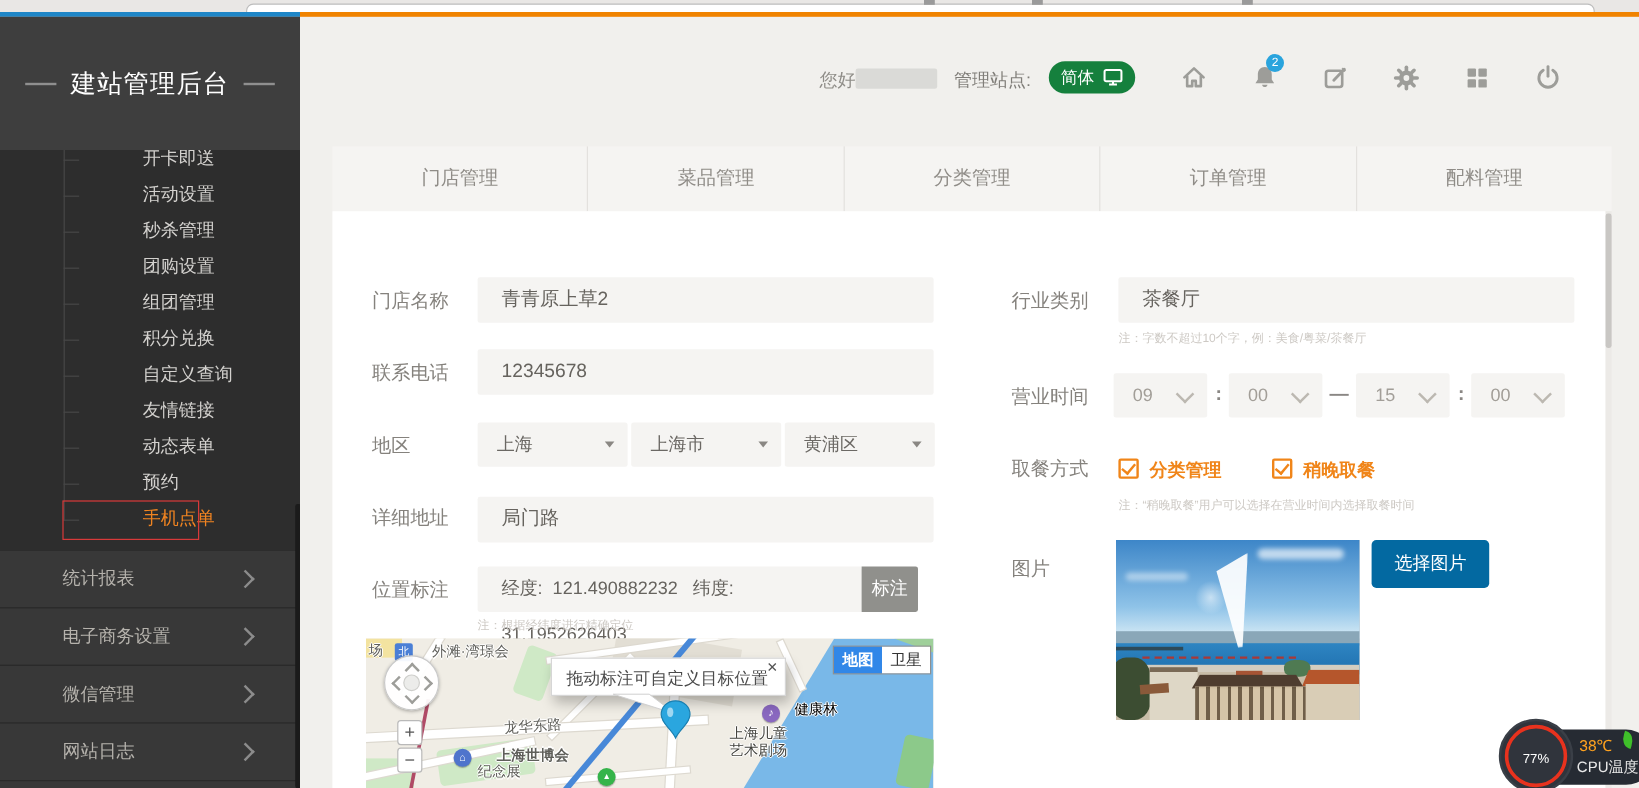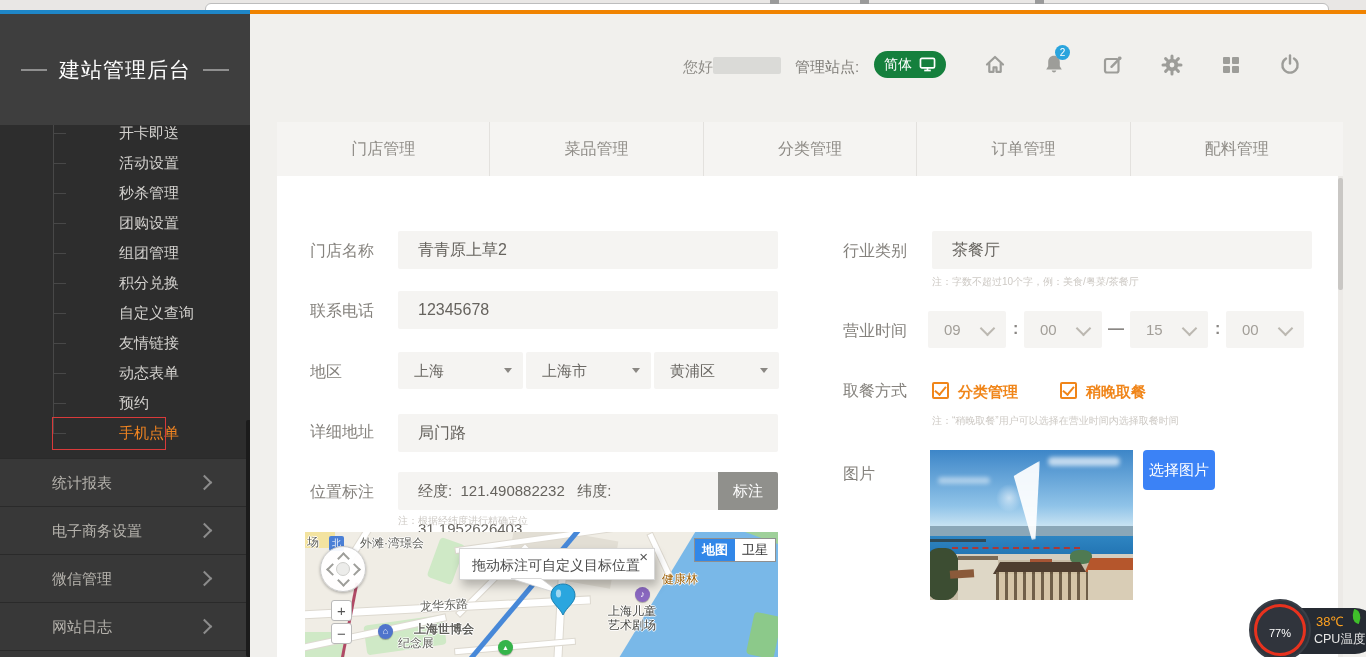--- a/index.html
+++ b/index.html
@@ -58,23 +58,23 @@
         padding-left:16px;font-size:15px;color:#a29e98;cursor:pointer;box-sizing:border-box;}
   .vchev{position:absolute;right:13px;top:12px;width:9px;height:9px;border-right:2px solid #bcb8b1;
          border-bottom:2px solid #bcb8b1;transform:rotate(45deg);}
   .tsep{position:absolute;font-size:16px;color:#8a8784;font-weight:bold;}
   .note{position:absolute;font-size:10px;color:#cdc9c4;white-space:nowrap;}
   .cb{position:absolute;width:17px;height:17px;background:#fff;border:2px solid #f08519;border-radius:2px;
       box-sizing:border-box;cursor:pointer;}
   .cb::after{content:"";position:absolute;left:3px;top:0px;width:5px;height:9px;
              border-right:2px solid #f08519;border-bottom:2px solid #f08519;transform:rotate(40deg);}
   .cblabel{position:absolute;font-size:15px;font-weight:600;color:#f08519;cursor:pointer;}
-  .markbtn{position:absolute;width:60px;height:38px;background:#90908c;color:#fff;font-size:15px;
+  .markbtn{position:absolute;width:47px;height:38px;background:#90908c;color:#fff;font-size:15px;
            text-align:center;line-height:38px;border-radius:0 2px 2px 0;cursor:pointer;}
-  .choosebtn{position:absolute;left:866px;top:274px;width:72px;height:40px;background:#3b82f6;border-radius:4px;
+  .choosebtn{position:absolute;left:866px;top:274px;width:98px;height:40px;background:#0369a1;border-radius:4px;
              color:#fff;font-size:15px;text-align:center;line-height:40px;cursor:pointer;}
   .cscroll{position:absolute;left:1338px;top:176px;width:5px;height:481px;background:#eceae7;}
   .cthumb{position:absolute;left:0;top:2px;width:5px;height:112px;background:#c9c7c4;border-radius:2px;}
   
   .map{position:absolute;left:28px;top:356px;width:473px;height:125px;background:#f0ede5;overflow:hidden;cursor:grab;}
   .mshape{position:absolute;}
   .road{position:absolute;background:#fff;box-shadow:0 0 0 1px #ddd9d0;}
   .maplabel{position:absolute;font-size:12px;line-height:14px;color:#5f5f5a;white-space:nowrap;
             text-shadow:-1px 0 #fff,1px 0 #fff,0 -1px #fff,0 1px #fff;}
   .poi{position:absolute;width:15px;height:15px;border-radius:50%;color:#fff;font-size:9px;
@@ -311,21 +311,21 @@
       <div class="mshape" style="left:43px;top:50px;width:3px;height:78px;background:#b04a66;transform:rotate(11deg);"></div>
       <div class="mshape" style="left:273px;top:-5px;width:5px;height:175px;background:#4788d8;transform:rotate(40deg);transform-origin:top left;"></div>
 
       <span class="maplabel" style="left:2px;top:3px;">场</span>
       <span class="maplabel" style="left:55px;top:4px;">外滩·湾璟会</span>
       <span class="maplabel" style="left:115px;top:66px;transform:rotate(-4deg);">龙华东路</span>
       <span class="maplabel" style="left:109px;top:90px;font-weight:bold;">上海世博会</span>
       <span class="maplabel" style="left:93px;top:104px;">纪念展</span>
       <span class="maplabel" style="left:303px;top:72px;color:#44443f;">上海儿童</span>
       <span class="maplabel" style="left:303px;top:86px;color:#44443f;">艺术剧场</span>
-      <span class="maplabel" style="left:357px;top:40px;color:#a16207;">健康林</span>
+      <span class="maplabel" style="left:357px;top:52px;color:#000000;">健康林</span>
 
       <span class="poi" style="left:73px;top:92px;background:#4f74cc;">⌂</span>
       <span class="poi" style="left:193px;top:108px;background:#35b44a;font-size:7px;">▲</span>
       <span class="poi" style="left:330px;top:55px;background:#8a68c0;">♪</span>
 
       <span class="compass">北</span>
       <div class="pan">
         <span class="knob"></span>
         <span class="pc" style="left:18px;top:7px;transform:rotate(45deg);"></span>
         <span class="pc" style="left:18px;top:29px;transform:rotate(225deg);"></span>

